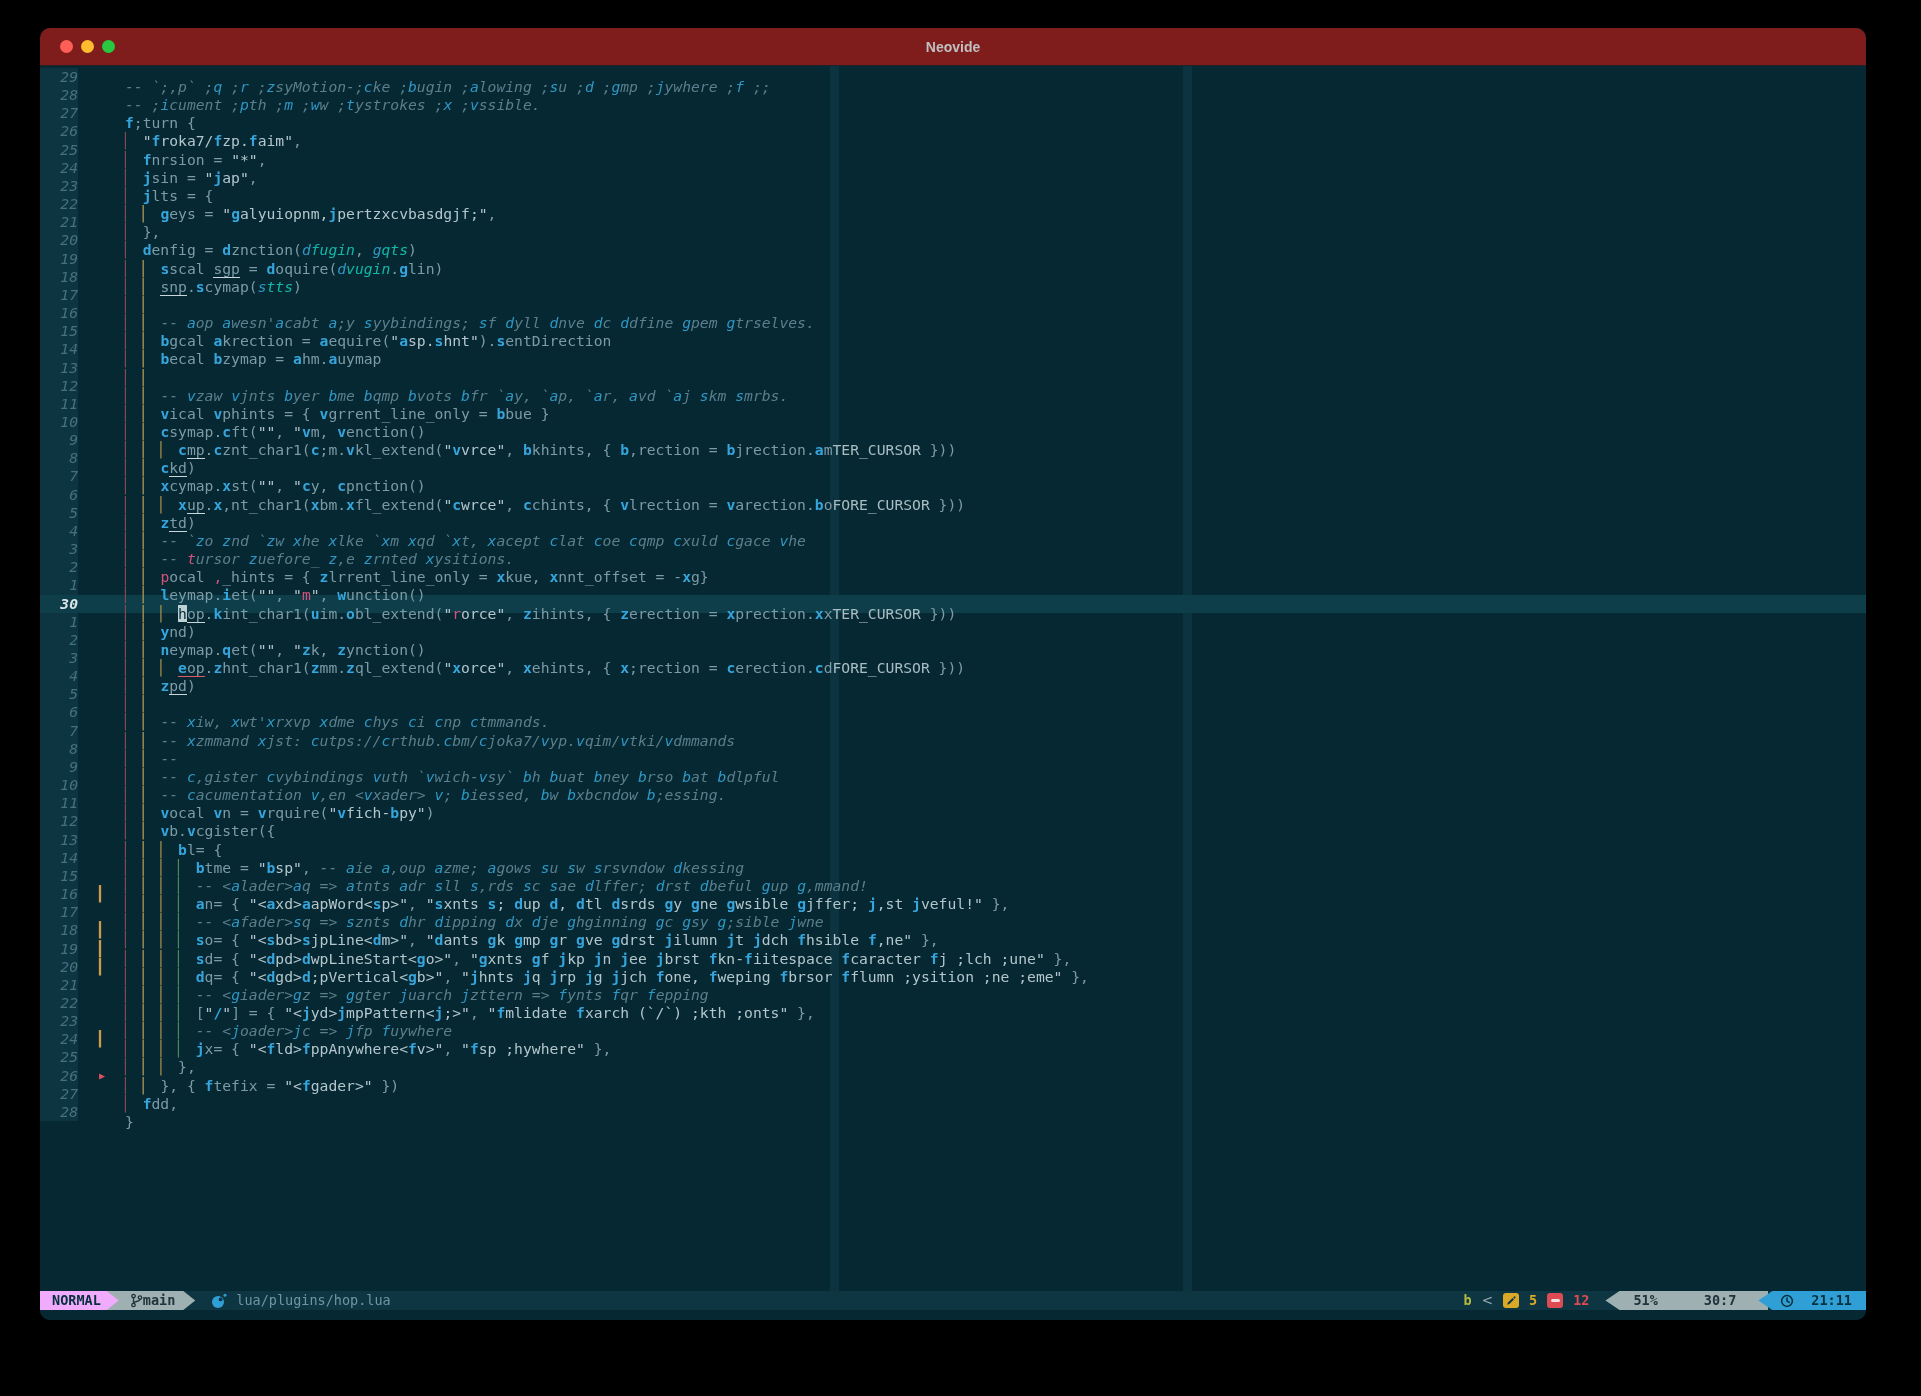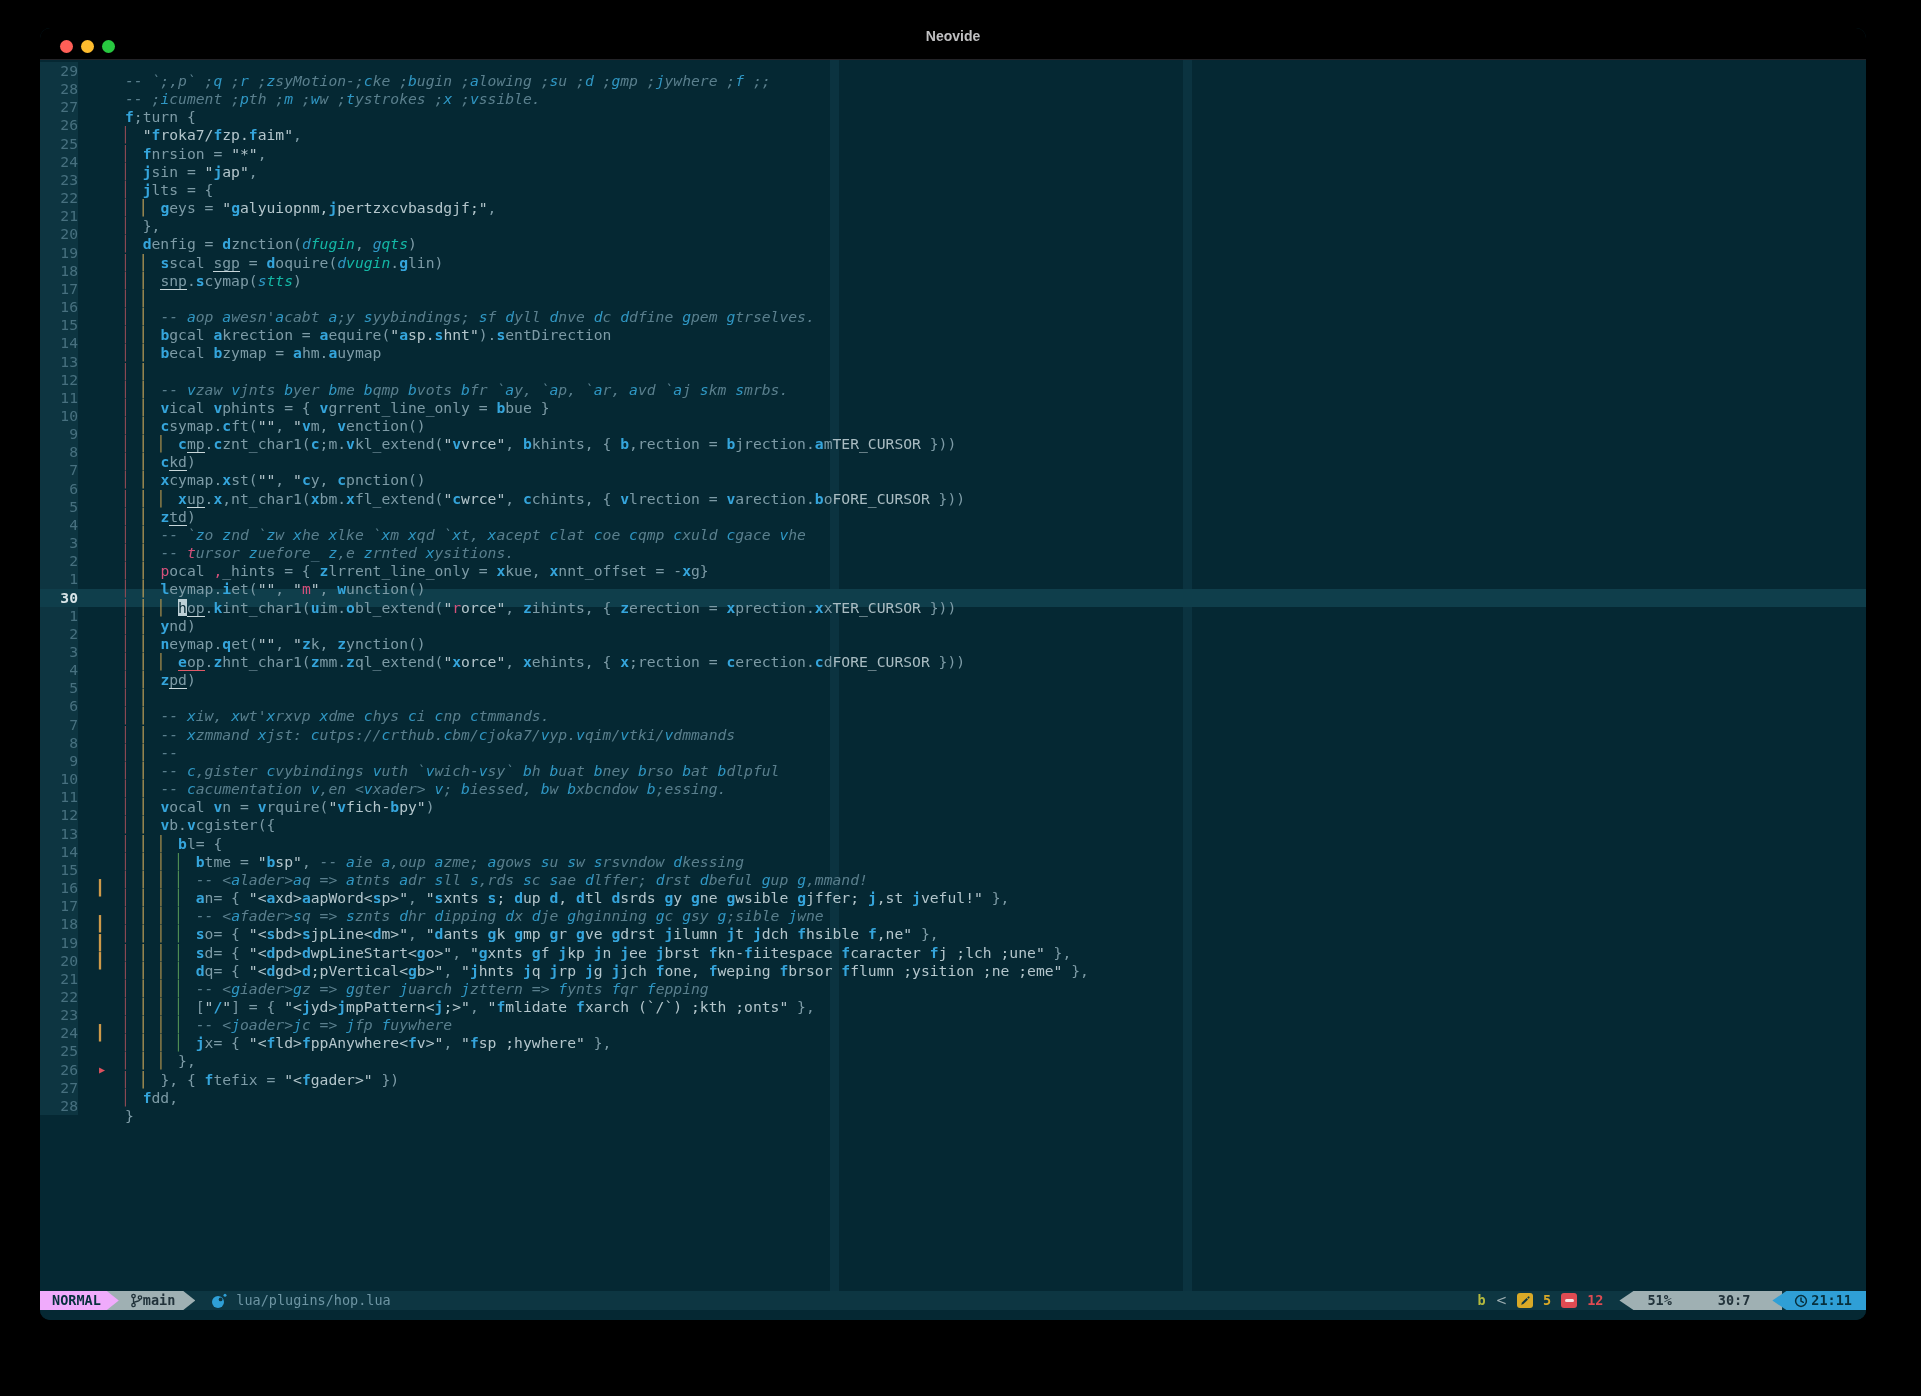--- a/index.html
+++ b/index.html
@@ -1,34 +1,34 @@
 <!DOCTYPE html>
 <html><head>
 <meta charset="utf-8">
 <style>
   html,body{margin:0;padding:0;background:#000;width:1921px;height:1396px;overflow:hidden;}
   *{box-sizing:border-box;}
   .window{position:absolute;left:40px;top:28px;width:1826px;height:1292px;border-radius:10px;
           overflow:hidden;display:flex;flex-direction:column;background:#052833;
           font-family:"DejaVu Sans Mono",monospace;}
   
-  .titlebar{height:32px;background:#000000;border-bottom:1px solid #232327;position:relative;
-            display:flex;justify-content:center;flex:none;}
+  .titlebar{height:38px;background:#7f1d1d;border-bottom:1px solid #232327;position:relative;
+            display:flex;align-items:center;justify-content:center;flex:none;}
   .traffic{position:absolute;left:20px;top:12px;display:flex;gap:8px;}
   .tl{width:13px;height:13px;border-radius:50%;}
   .tl.red{background:#ff5f57;} .tl.yellow{background:#febc2e;} .tl.green{background:#28c840;}
   .wtitle{font-family:"Liberation Sans",sans-serif;font-size:14px;font-weight:bold;color:#c0c0c2;}
   
   .editor{flex:1;position:relative;background:#052833;overflow:hidden;}
   .colorcolumn{position:absolute;top:0;bottom:0;width:9px;background:#0b3340;}
   .cc1{left:790px;} .cc2{left:1143px;}
   .rows{position:absolute;top:2px;left:0;right:0;}
   .row{display:flex;height:18.16px;line-height:18.16px;font-size:14.7px;white-space:pre;}
   .row.cur{background:#0f3e4b;}
-  .ln{flex:none;width:38px;text-align:right;color:#47707f;background:#0d3541;}
+  .ln{flex:none;width:38px;text-align:right;color:#47707f;background:#0d3541;font-style:italic;}
   .row.cur .ln{background:transparent;color:#d8e4e7;font-weight:bold;text-align:right;padding-left:17px;}
   .sign{flex:none;width:47px;padding-left:21px;color:#cf9a4a;}
   .sign-bar{color:#cf9a4a;}
   .sign-arrow{color:#e0515e;font-size:10px;}
   .txt{flex:1;white-space:pre;margin-top:10px;}
   
   .seg-t{color:#7d9ba6;}
   .seg-b{color:#35a5dc;font-weight:bold;}
   .seg-s{color:#b4c6cc;}
   .seg-c{color:#5a7f8d;font-style:italic;}
@@ -60,21 +60,21 @@
   .chev{color:#9fb0b3;font-family:"DejaVu Sans",sans-serif;}
   .badge{width:16px;height:15px;border-radius:3px;display:inline-flex;align-items:center;justify-content:center;flex:none;}
   .badge.warn{background:#d9a927;}
   .badge.err{background:#df4b52;}
   .minus-bar{width:9px;height:3px;border-radius:1.5px;background:#f3e3e3;display:block;}
   .count-warn{color:#d9a927;font-weight:bold;}
   .count-err{color:#df4b52;font-weight:bold;}
   .seg-pos{background:#9fb0b3;color:#22333b;font-weight:bold;margin-left:6px;padding:0 32px 0 28px;gap:46px;
            clip-path:polygon(14px 0,100% 0,100% 100%,14px 100%,0 50%);text-align:center;}
   .seg-clock{background:#2f9fd6;color:#07303d;font-weight:bold;margin-left:-20px;z-index:2;
-             padding:0 14px 0 22px;gap:3px;
+             padding:0 14px 0 22px;gap:17px;
              clip-path:polygon(14px 0,100% 0,100% 100%,14px 100%,0 50%);}
   
   .cmdline{height:10px;flex:none;background:#052833;}
   .icon{display:inline-flex;align-items:center;}
 </style>
 </head>
 <body>
 
 <div class="window">
 

